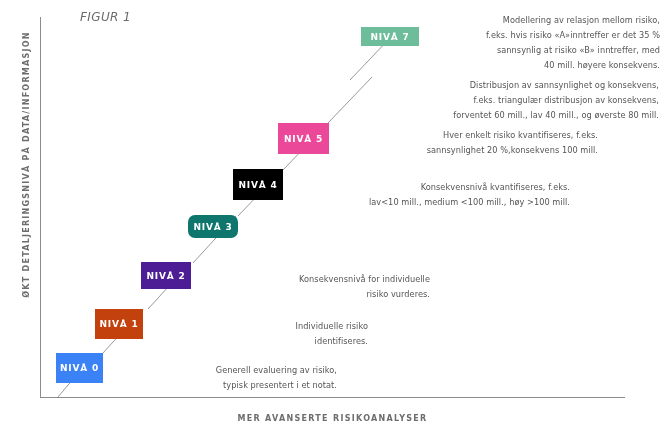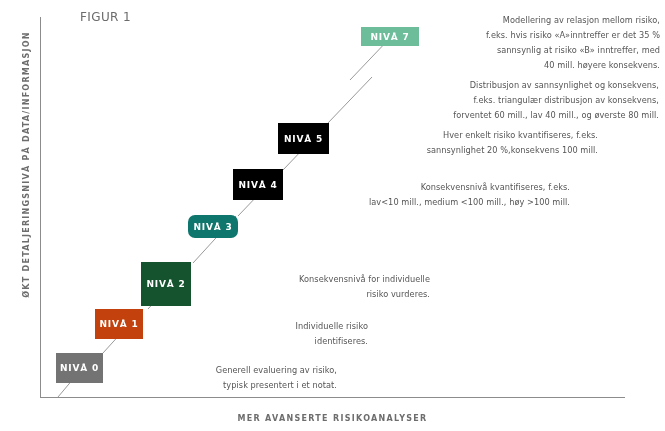--- a/index.html
+++ b/index.html
@@ -43,20 +43,21 @@
     letter-spacing:1.3px;
     color:#6d6d6d;
     font-weight:700;
   }
 
   
   #figure-label{
     position:absolute;
     left:80px;top:10px;
     font-size:12px;
+    font-style:italic;
     color:#6b6b6b;
     letter-spacing:.4px;
   }
 
   
   #connectors{position:absolute;left:0;top:0;width:665px;height:431px;pointer-events:none;}
 
   
   .step-box{
     position:absolute;
@@ -106,41 +107,41 @@
       <line x1="103" y1="353" x2="143" y2="309"></line>
       <line x1="148" y1="309" x2="190" y2="263"></line>
       <line x1="193" y1="263" x2="236" y2="216"></line>
       <line x1="238" y1="216" x2="282" y2="170"></line>
       <line x1="283" y1="170" x2="327" y2="124"></line>
       <line x1="327" y1="124" x2="372" y2="77"></line>
       <line x1="350" y1="80" x2="390" y2="38" marker-end="url(#arrowhead)"></line>
     </g>
   </svg>
 
-  <div class="step-box" style="left:56px;  top:353px; width:47px; height:30px; background:#737373;">
+  <div class="step-box" style="left:56px;  top:353px; width:47px; height:30px; background:#3b82f6;">
     <span>NIVÅ 0</span>
   </div>
 
   <div class="step-box" style="left:95px;  top:309px; width:48px; height:30px; background:#c2410c;">
     <span>NIVÅ 1</span>
   </div>
 
-  <div class="step-box" style="left:141px; top:262px; width:50px; height:44px; background:#14532d;">
+  <div class="step-box" style="left:141px; top:262px; width:50px; height:27px; background:#4c1d95;">
     <span>NIVÅ 2</span>
   </div>
 
   <div class="step-box" style="left:188px; top:215px; width:50px; height:23px; background:#0f766e;border-radius:7px;">
     <span>NIVÅ 3</span>
   </div>
 
   <div class="step-box" style="left:233px; top:169px; width:50px; height:31px; background:#000000;">
     <span>NIVÅ 4</span>
   </div>
 
-  <div class="step-box" style="left:278px; top:123px; width:51px; height:31px; background:#000000;">
+  <div class="step-box" style="left:278px; top:123px; width:51px; height:31px; background:#ec4899;">
     <span>NIVÅ 5</span>
   </div>
 
 
   <div class="step-box" style="left:361px; top:27px;  width:58px; height:19px; background:#6dbd9a;">
     <span>NIVÅ 7</span>
   </div>
 
   <div class="annotation" style="left:127px; top:363px; width:210px;">Generell evaluering av risiko,
 typisk presentert i et notat.</div>

